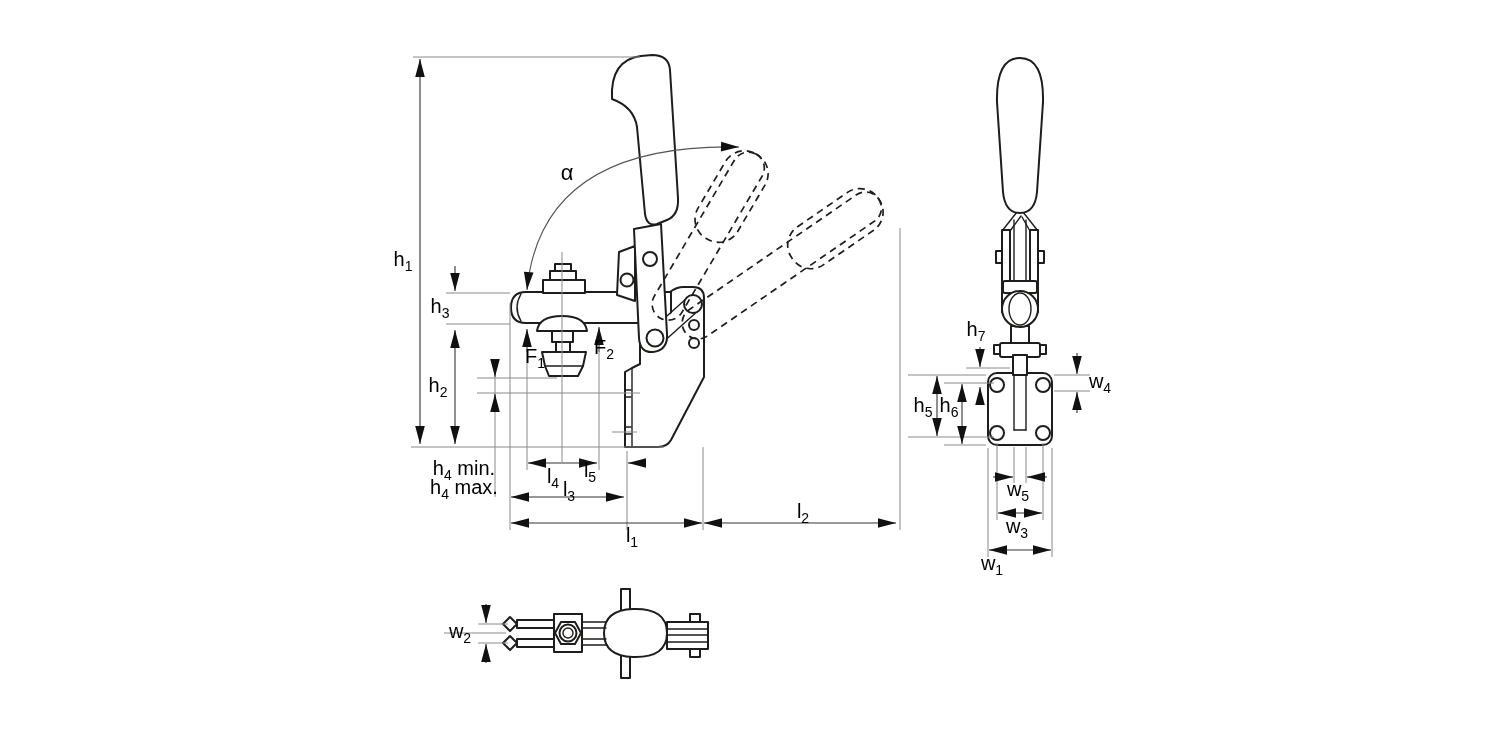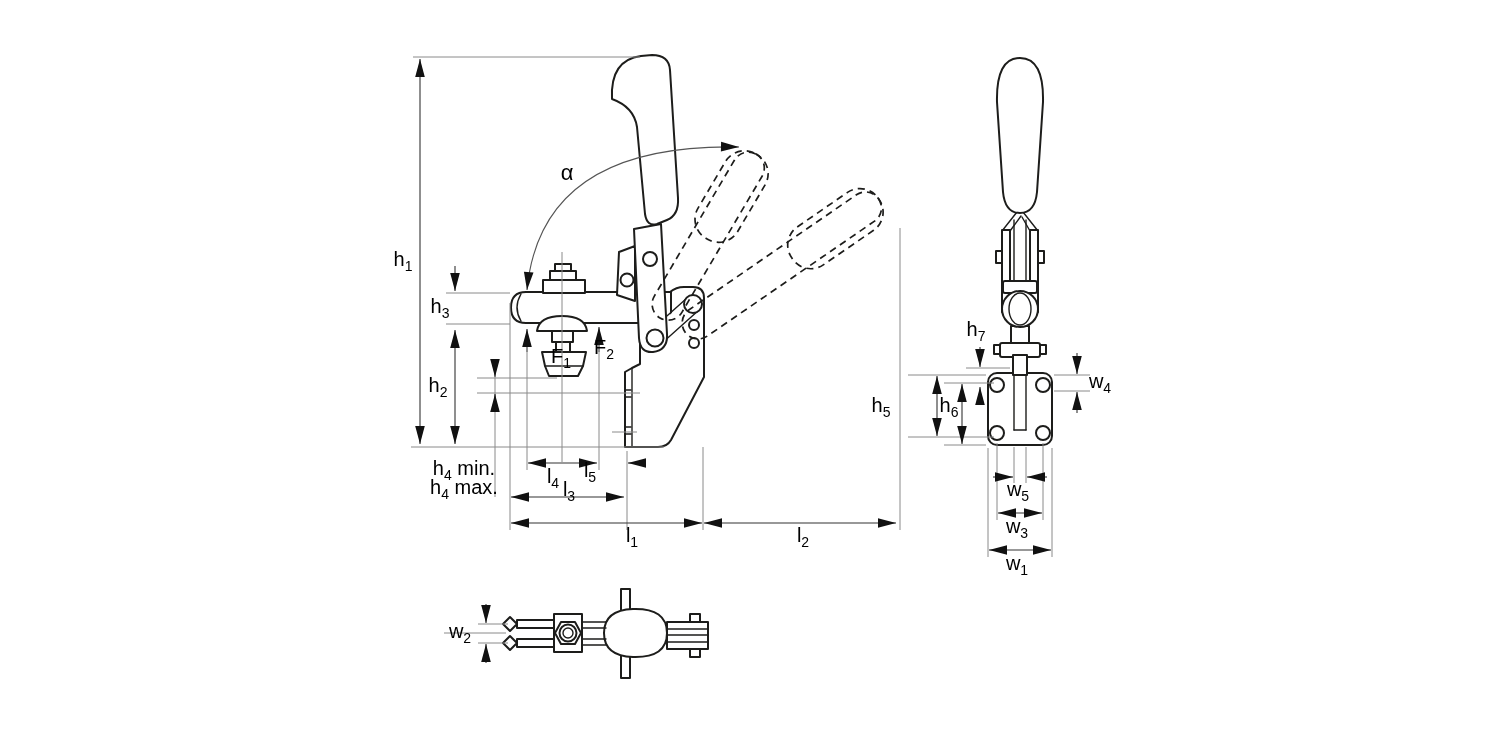--- a/index.html
+++ b/index.html
@@ -213,31 +213,31 @@
     <line class="dim" x1="486" y1="663" x2="486" y2="644" marker-end="url(#ah)"></line>
   </g>
 </svg>
 
 <div>
   <div class="lbl" style="left:403px;top:261px"><span>h</span><sub>1</sub></div>
   <div class="lbl" style="left:440px;top:308px"><span>h</span><sub>3</sub></div>
   <div class="lbl" style="left:438px;top:387px"><span>h</span><sub>2</sub></div>
   <div class="lbl" style="left:464px;top:470px"><span>h</span><sub>4</sub><span> min.</span></div>
   <div class="lbl" style="left:464px;top:489px"><span>h</span><sub>4</sub><span> max.</span></div>
-  <div class="lbl" style="left:561px;top:358px"><span>F</span><sub>1</sub></div>
+  <div class="lbl" style="left:535px;top:358px"><span>F</span><sub>1</sub></div>
   <div class="lbl" style="left:604px;top:349px"><span>F</span><sub>2</sub></div>
   <div class="lbl" style="left:553px;top:478px"><span>l</span><sub>4</sub></div>
   <div class="lbl" style="left:590px;top:472px"><span>l</span><sub>5</sub></div>
   <div class="lbl" style="left:569px;top:491px"><span>l</span><sub>3</sub></div>
   <div class="lbl" style="left:632px;top:537px"><span>l</span><sub>1</sub></div>
-  <div class="lbl" style="left:803px;top:537px"><span>l</span><sub>2</sub></div>
+  <div class="lbl" style="left:803px;top:513px"><span>l</span><sub>2</sub></div>
   <div class="lbl" style="left:567px;top:173px;font-size:22px"><span>α</span></div>
   <div class="lbl" style="left:976px;top:331px"><span>h</span><sub>7</sub></div>
-  <div class="lbl" style="left:881px;top:407px"><span>h</span><sub>5</sub></div>
+  <div class="lbl" style="left:923px;top:407px"><span>h</span><sub>5</sub></div>
   <div class="lbl" style="left:949px;top:407px"><span>h</span><sub>6</sub></div>
   <div class="lbl" style="left:1100px;top:383px"><span>w</span><sub>4</sub></div>
   <div class="lbl" style="left:1018px;top:491px"><span>w</span><sub>5</sub></div>
   <div class="lbl" style="left:1017px;top:528px"><span>w</span><sub>3</sub></div>
-  <div class="lbl" style="left:1017px;top:565px"><span>w</span><sub>1</sub></div>
+  <div class="lbl" style="left:992px;top:565px"><span>w</span><sub>1</sub></div>
   <div class="lbl" style="left:460px;top:633px"><span>w</span><sub>2</sub></div>
 </div>
 
 </div>
 
 </body></html>

